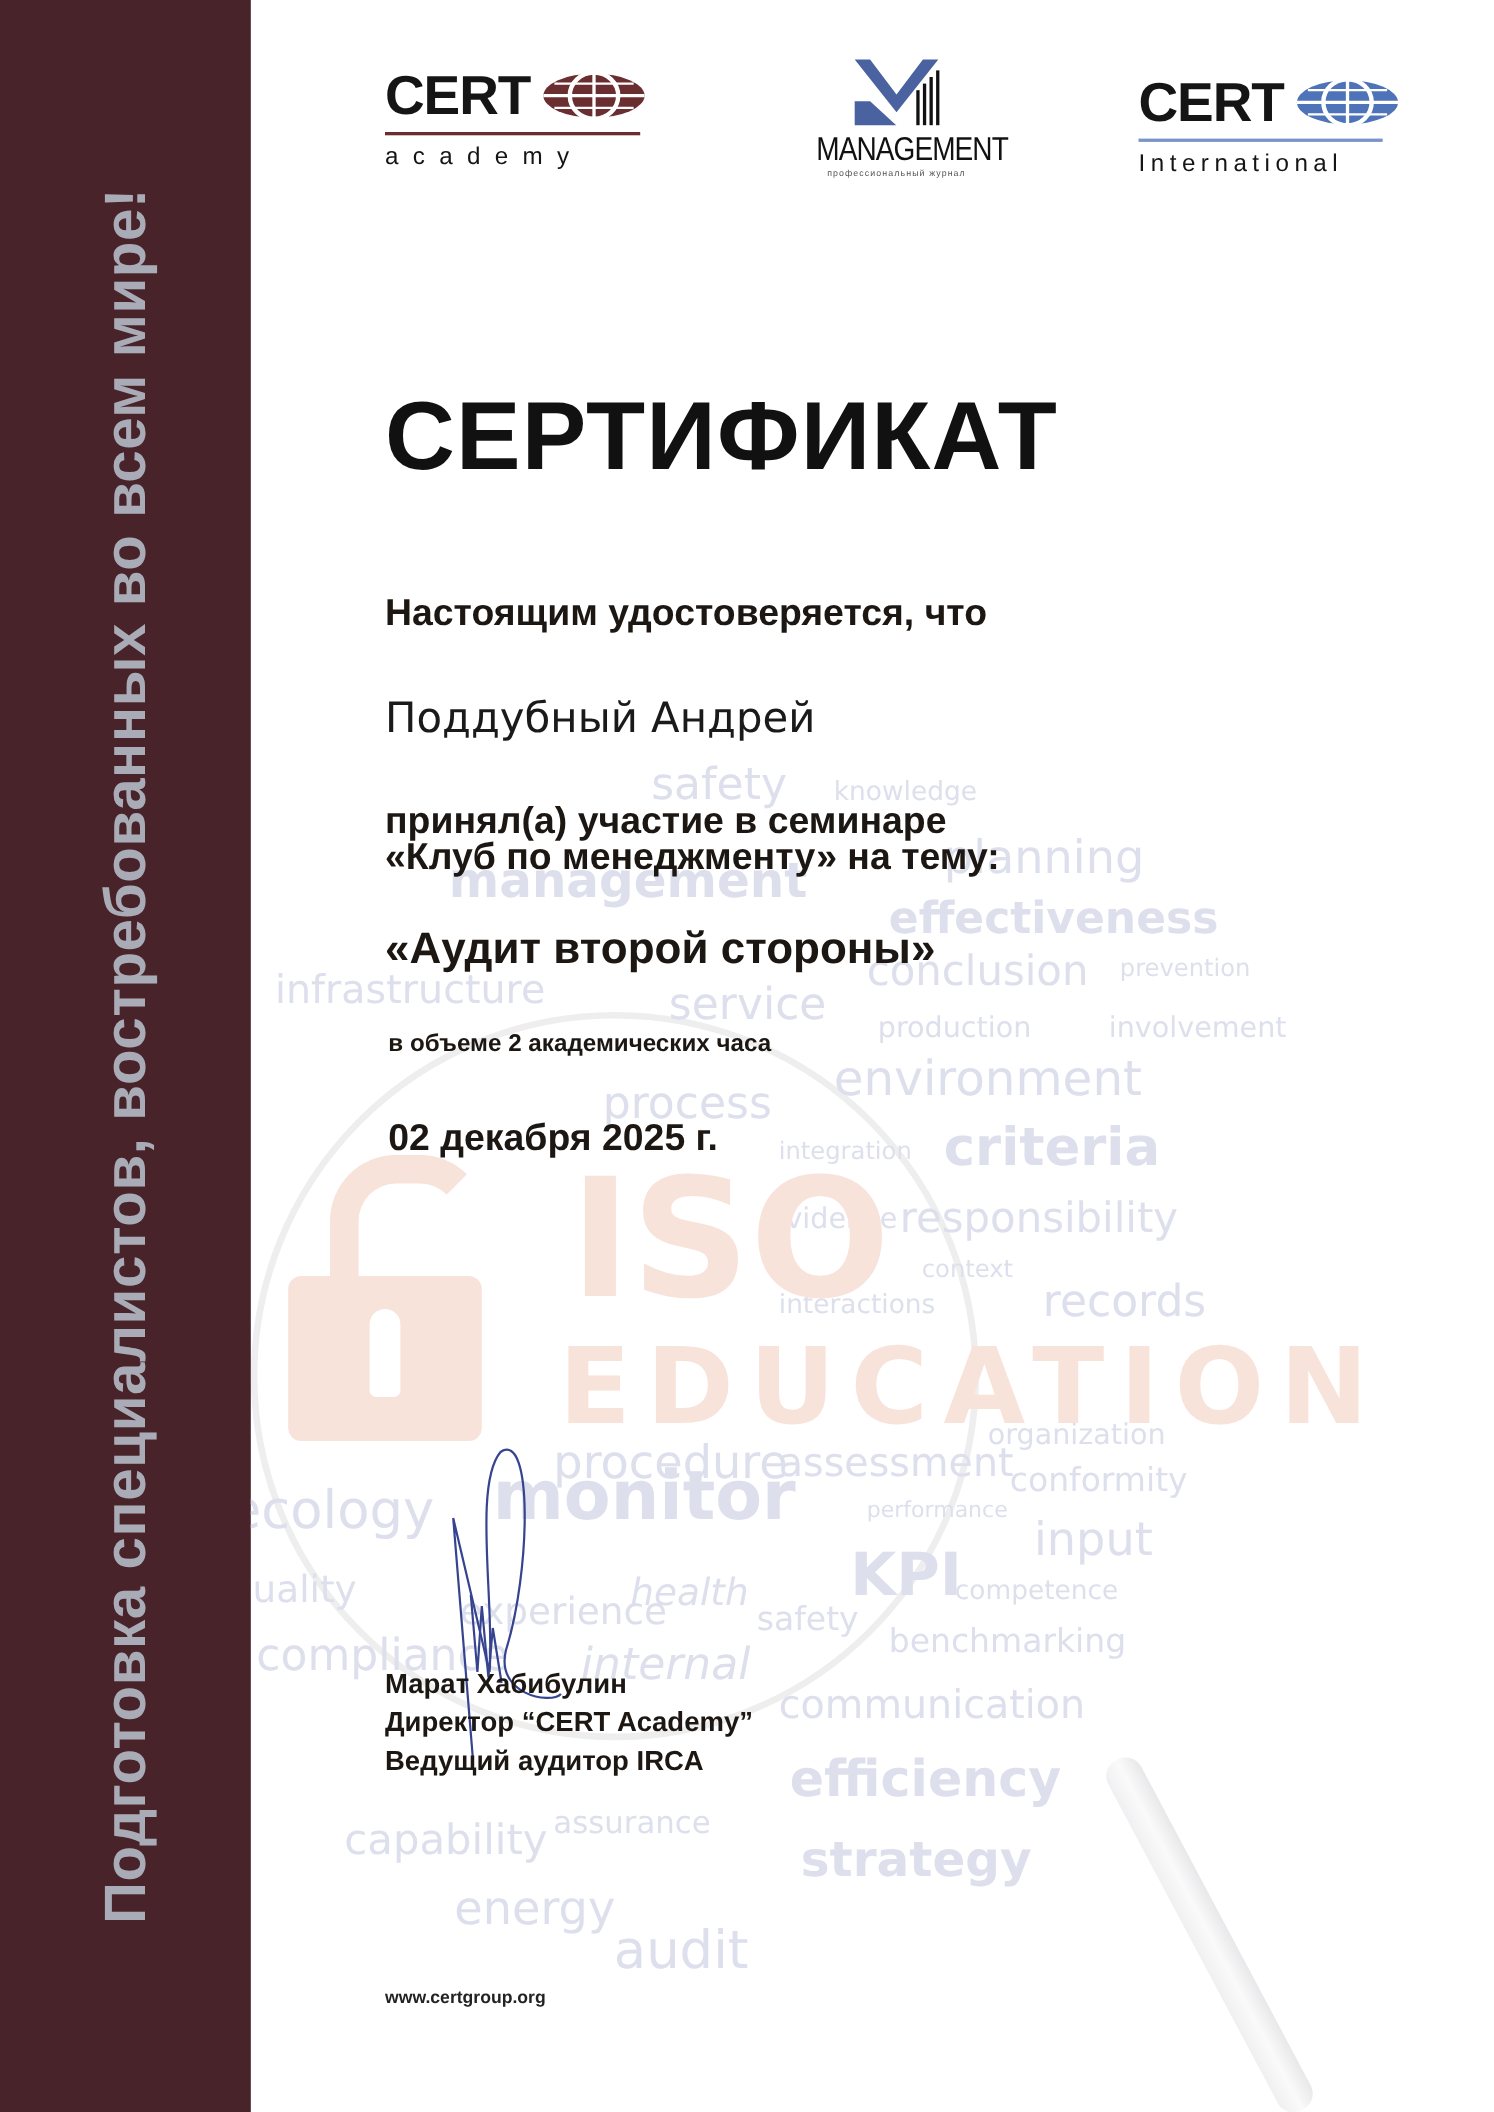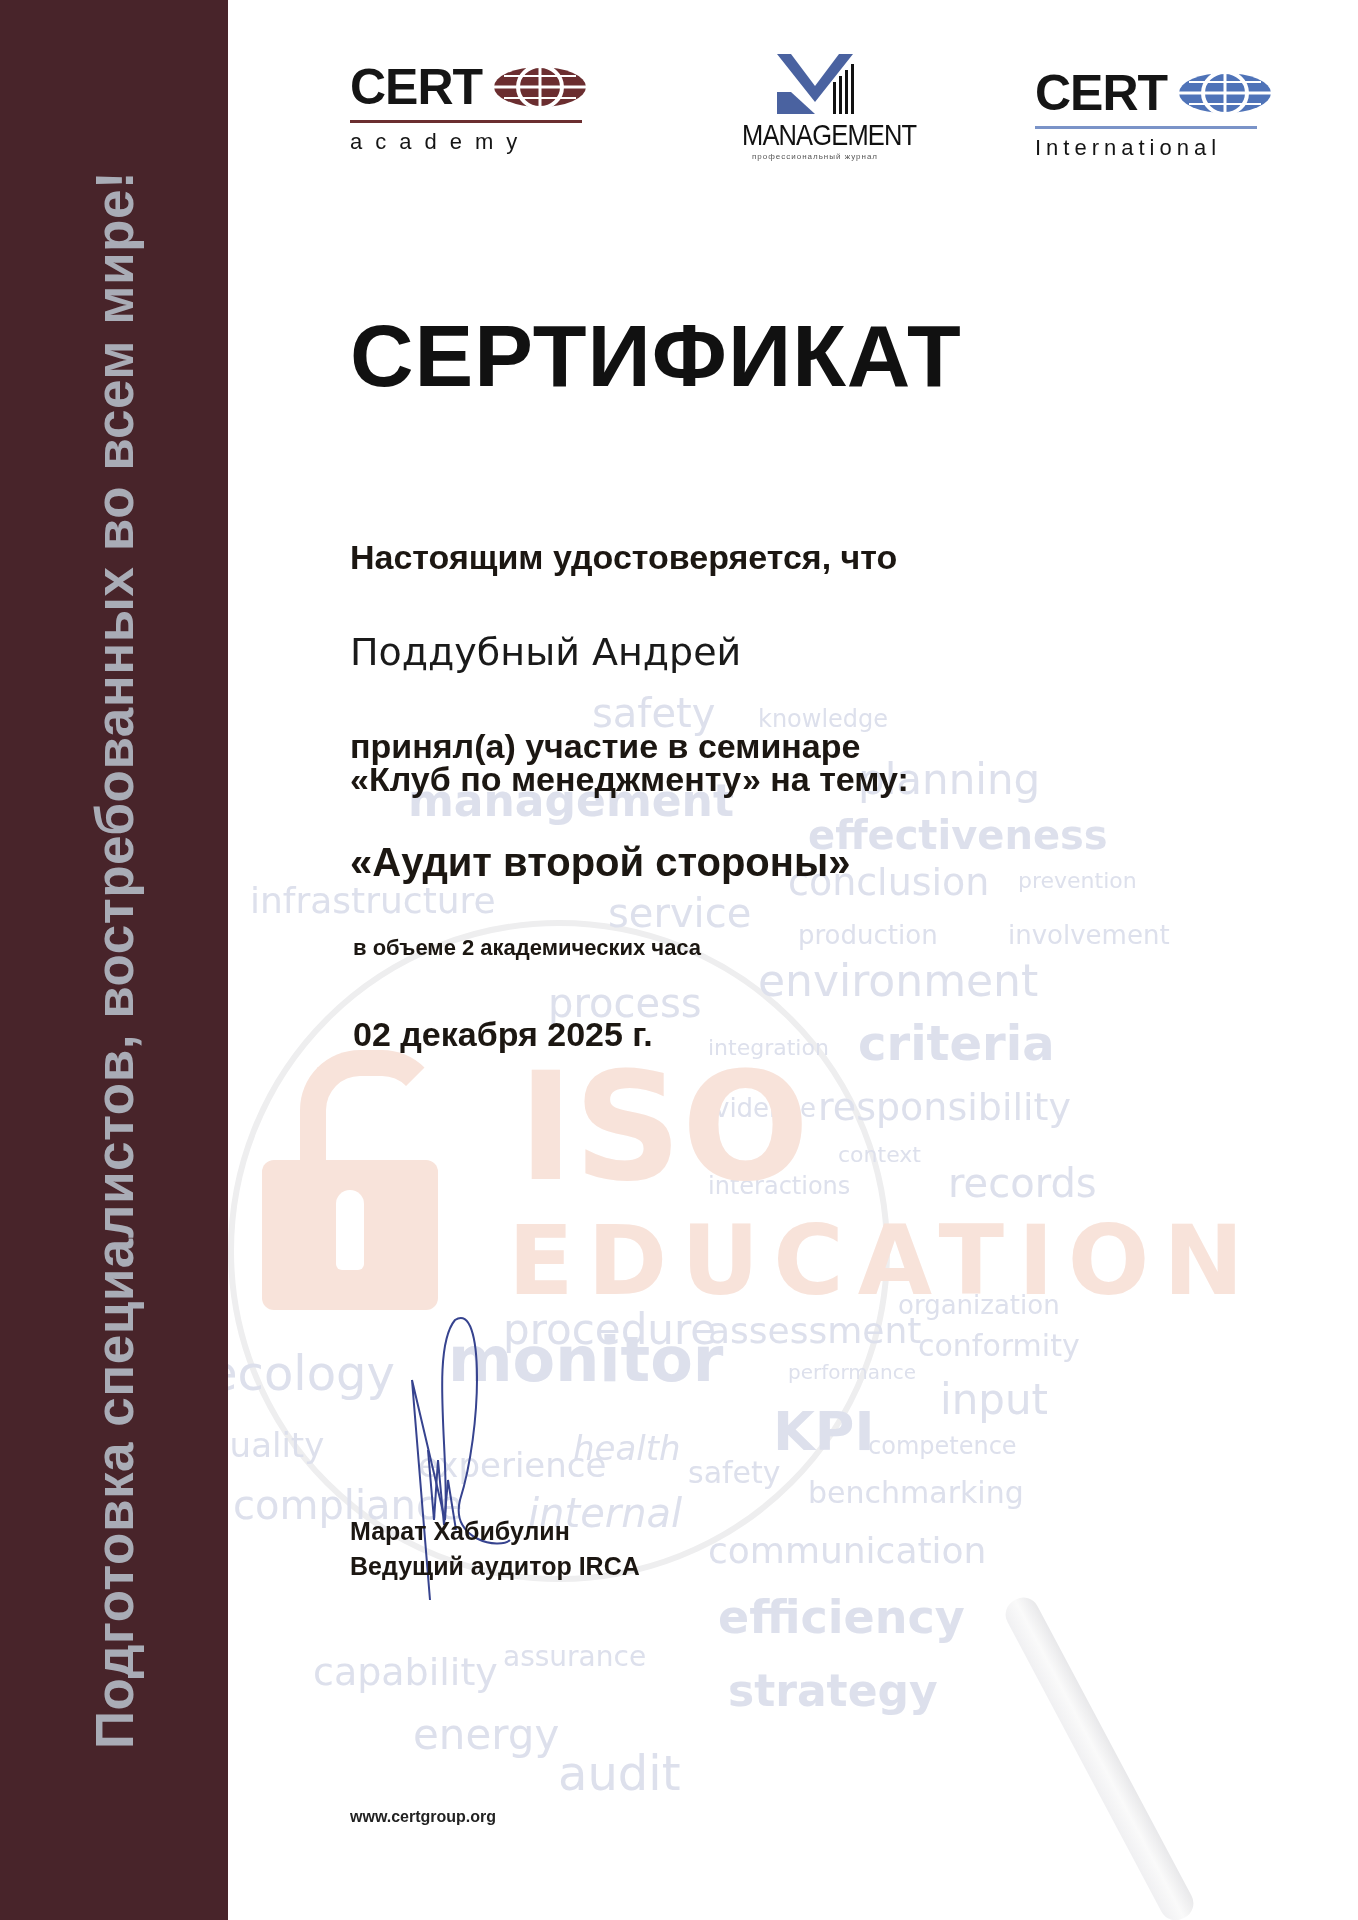--- a/index.html
+++ b/index.html
@@ -43,21 +43,21 @@
     
     .logo { position: absolute; }
     .cert-word { font-weight: bold; font-size: 50px; color: #151515; letter-spacing: -1px; line-height: 1; }
     .globe { display: inline-block; vertical-align: middle; margin-left: 10px; }
     .logo-rule { height: 3px; margin-top: 8px; }
     .logo-sub { font-size: 22px; letter-spacing: 13px; color: #151515; margin-top: 6px; }
     .mgmt-word { font-size: 30px; color: #111; letter-spacing: -1px; font-family: "Liberation Sans Narrow","Liberation Sans", sans-serif; transform: scaleX(0.85); transform-origin: left; }
     .mgmt-sub { font-size: 8px; color: #555; letter-spacing: 1px; }
 
     .content { position: absolute; left: 350px; }
-    .title { font-size: 88px; font-weight: bold; letter-spacing: 1px; color: #111; }
+    .title { font-size: 88px; font-weight: bold; letter-spacing: 1px; color: #111; margin-top: 40px; }
     .txt-b { font-weight: bold; font-size: 34px; }
     .name { font-size: 38px; font-family: "DejaVu Sans", sans-serif; font-weight: normal; color: #1a1a1a; }
     .topic { font-size: 40px; font-weight: bold; }
     .sig-lines { font-size: 25px; font-weight: bold; line-height: 35px; }
     .url { font-size: 16px; font-weight: bold; color: #222; }
     .signature { position: absolute; left: 390px; top: 1310px; }
   </style>
 </head>
 <body>
 
@@ -176,16 +176,17 @@
 <div class="content txt-b" style="top:935px;left:353px;font-size:22px;">в объеме 2 академических часа</div>
 <div class="content txt-b" style="top:1015px;left:353px;">02 декабря 2025 г.</div>
 
 <svg class="signature" width="150" height="290" viewBox="0 0 150 290">
   <path d="M40 290 L22 70 M22 70 L55 210 M55 210 C60 150 40 40 65 10 C95 -10 92 120 70 190 C60 230 110 240 120 230" fill="none" stroke="#36438f" stroke-width="2"></path>
   <path d="M38 140 L44 210 L48 150 L54 215 L58 170 L66 220" fill="none" stroke="#36438f" stroke-width="2"></path>
 </svg>
 
 <div class="content sig-lines" style="top:1514px;">
   <div>Марат Хабибулин</div>
+  <div>Директор “CERT Academy”</div>
   <div>Ведущий аудитор IRCA</div>
 </div>
 
 <div class="content url" style="top:1808px;">www.certgroup.org</div>
 
 </body></html>

